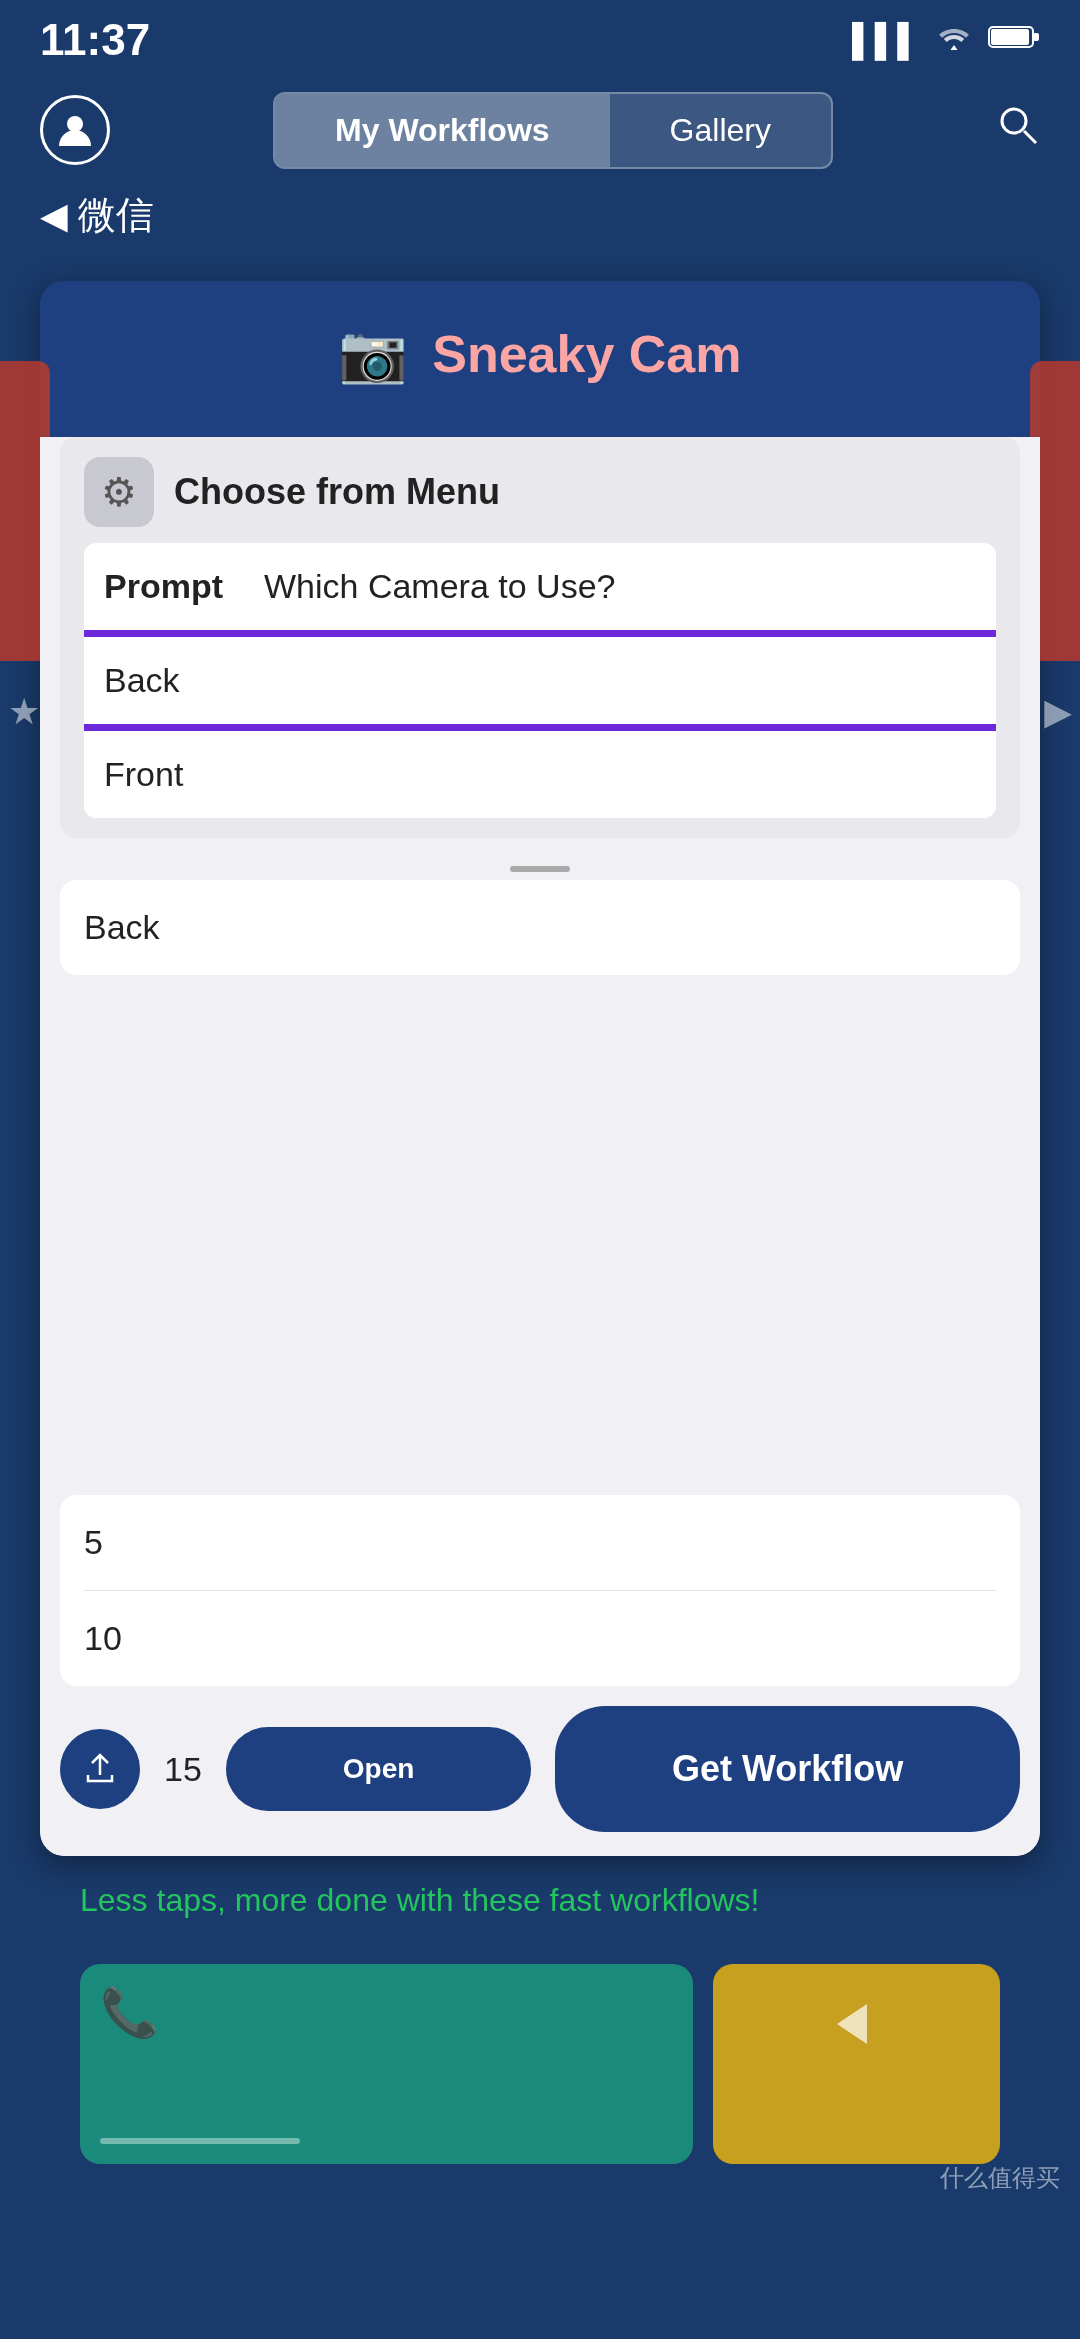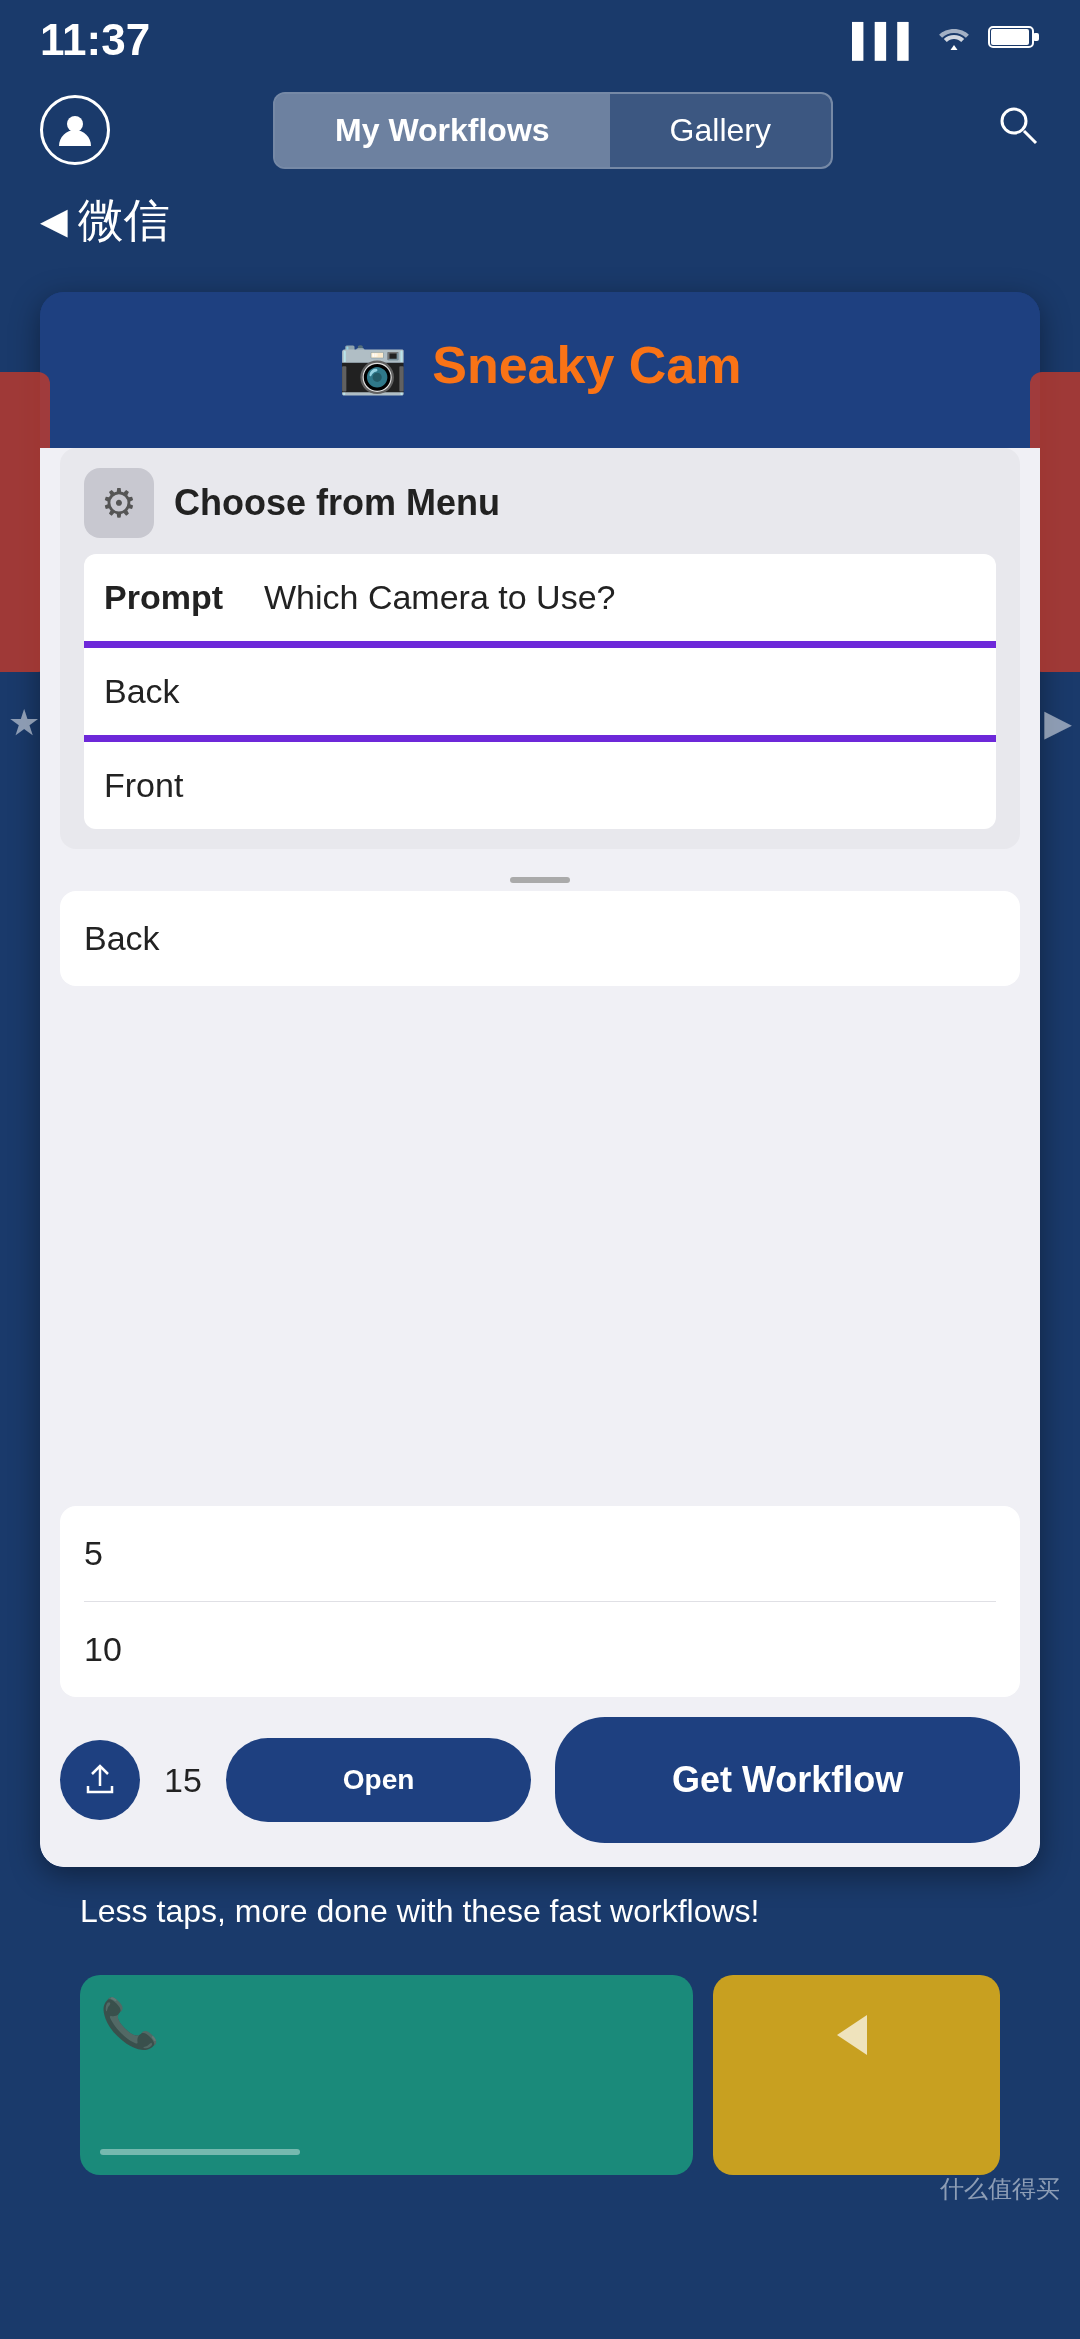--- a/index.html
+++ b/index.html
@@ -85,21 +85,21 @@
       padding: 10px 40px 20px;
       display: flex;
       align-items: center;
       gap: 10px;
       color: white;
     }
     .back-arrow {
       font-size: 36px;
     }
     .back-label {
-      font-size: 46px;
+      font-size: 38px;
       text-align: center;
     }
 
     
     .main-content {
       background: #1a3a6b;
       padding: 20px 40px;
       position: relative;
     }
 
@@ -118,21 +118,21 @@
       display: flex;
       align-items: center;
       justify-content: center;
       gap: 24px;
     }
     .card-title-camera-icon {
       color: white;
       font-size: 56px;
     }
     .card-title-text {
-      color: #f97316;
+      color: #fca5a5;
       font-size: 52px;
       font-weight: 700;
     }
 
     
     .card-body {
       background: #f0f0f5;
       border-radius: 0 0 24px 24px;
       padding: 0;
       position: relative;
@@ -311,21 +311,21 @@
       border-radius: 50px;
       padding: 42px 20px;
       font-size: 36px;
       font-weight: 600;
       cursor: pointer;
       text-align: center;
     }
 
     
     .desc-text {
-      color: #ffffff;
+      color: #22c55e;
       font-size: 32px;
       padding: 20px 40px;
       line-height: 1.5;
     }
 
     
     .bottom-cards {
       display: flex;
       gap: 20px;
       padding: 20px 40px;

